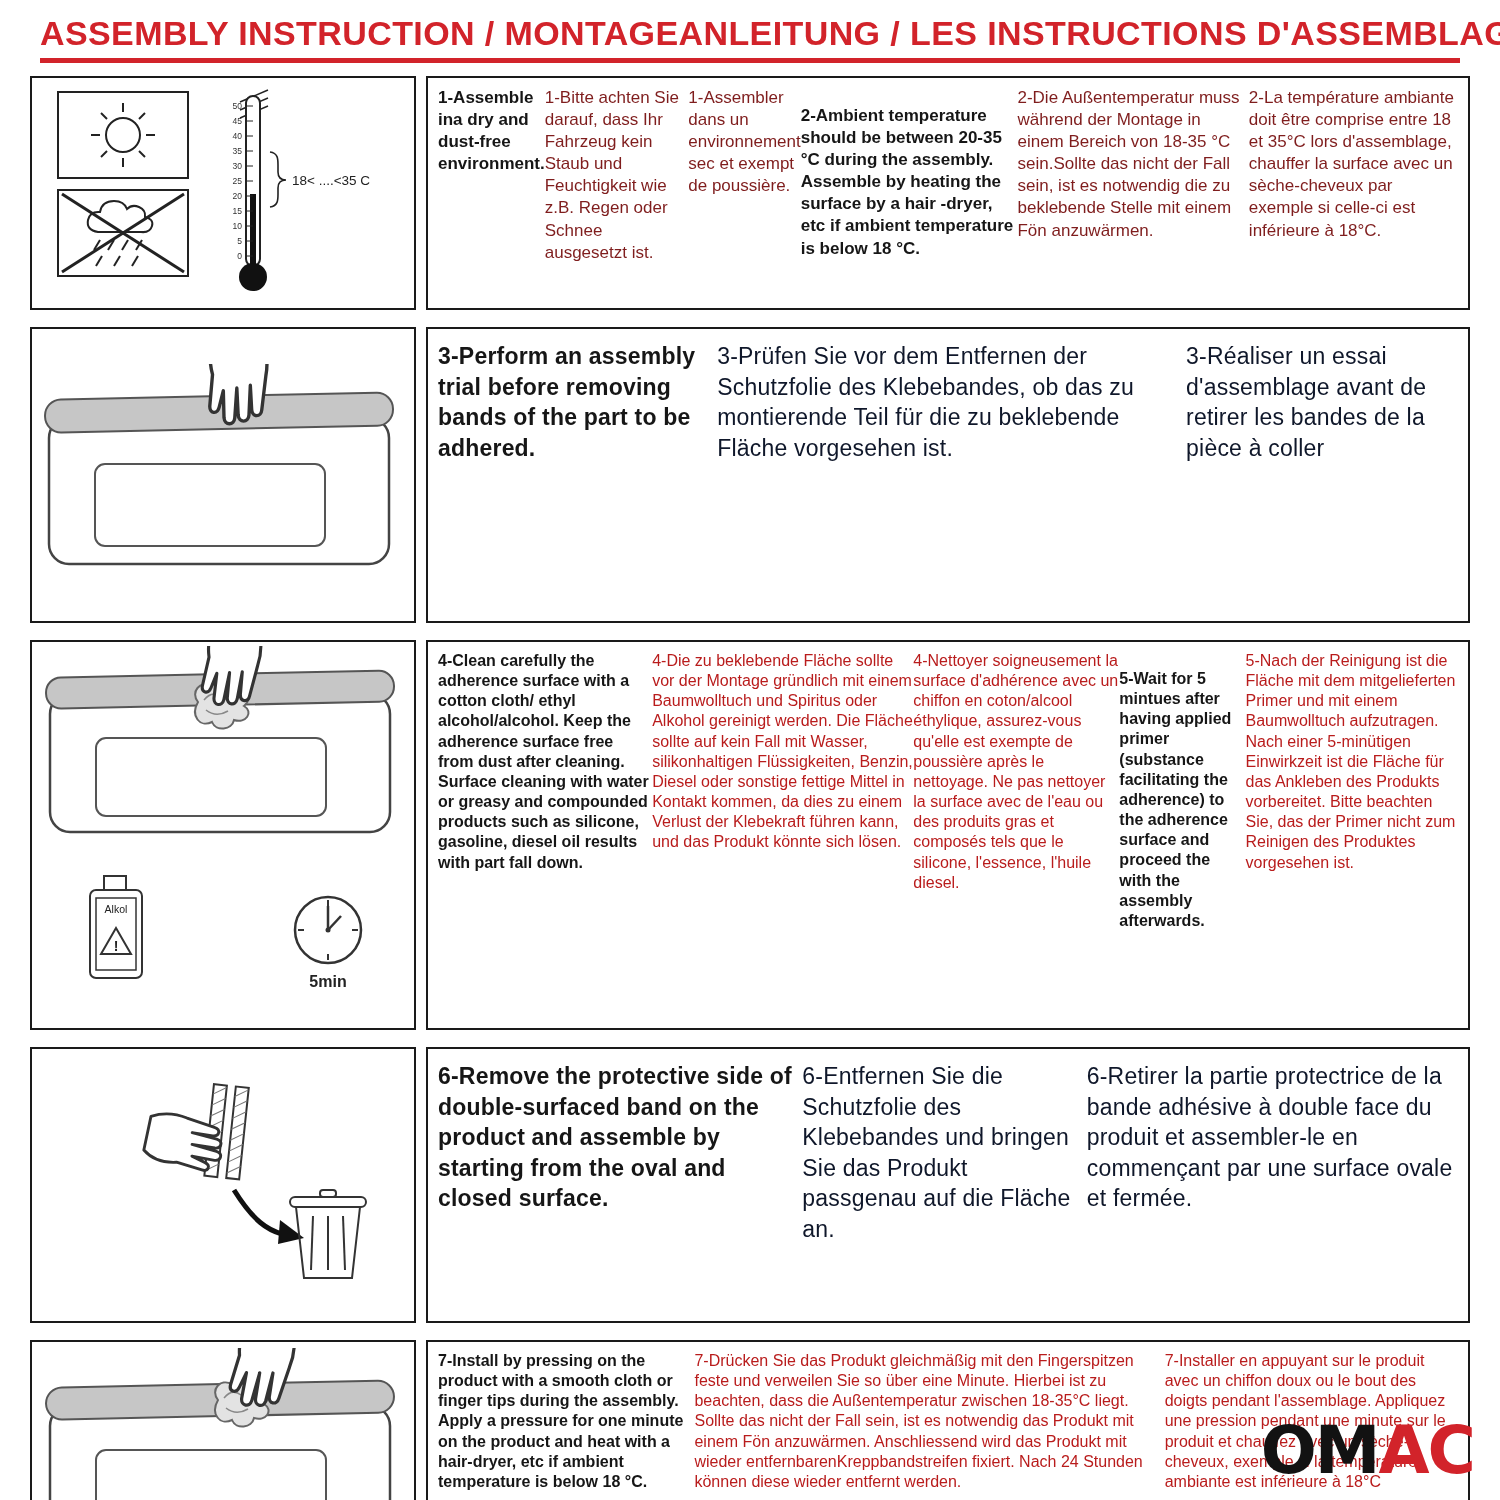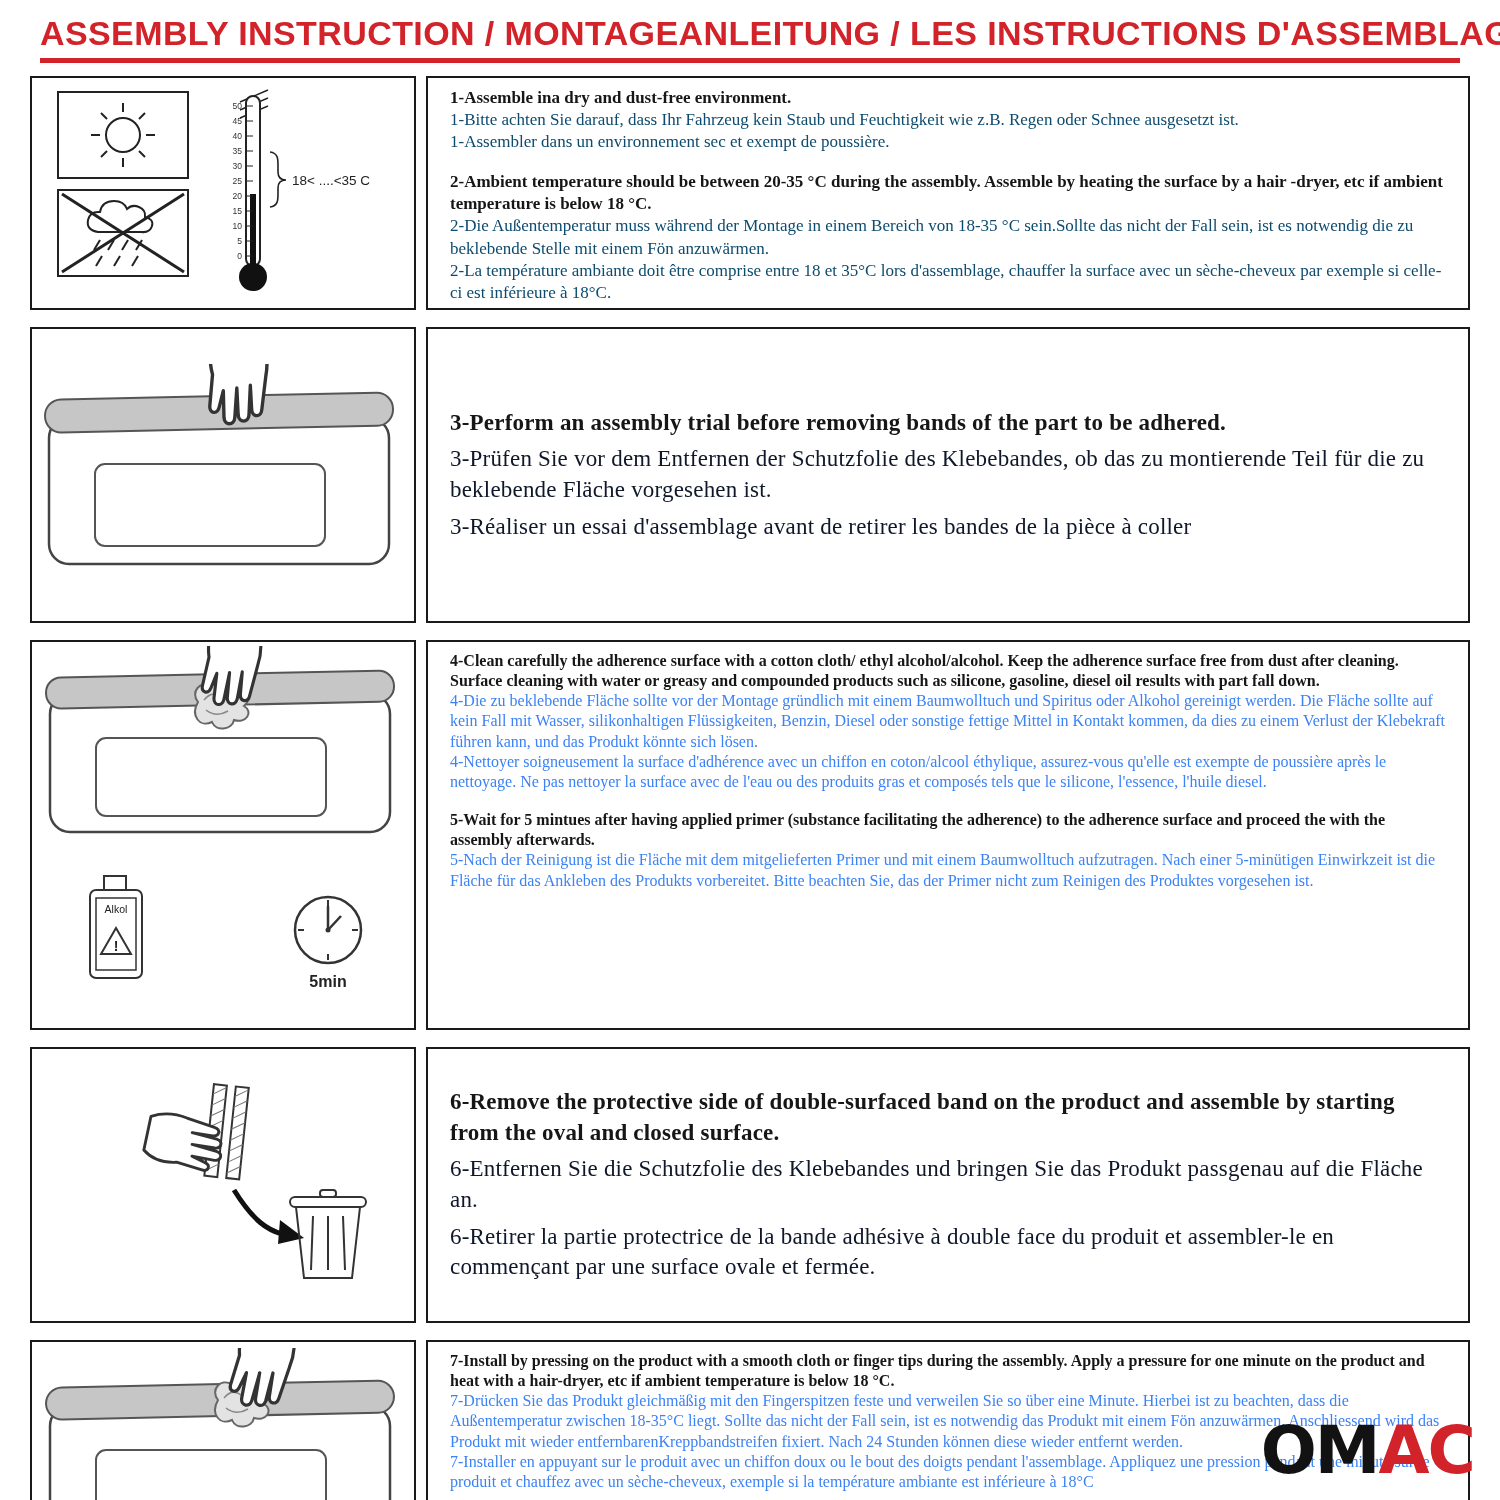--- a/index.html
+++ b/index.html
@@ -13,24 +13,24 @@
     font-size:34px; font-weight:800; letter-spacing:.4px; color:#d2232a;
     white-space:nowrap;
   }
   .title-rule { position:absolute; left:40px; top:58px; width:1420px; height:5px; background:#d2232a; }
   .rows { position:absolute; left:30px; top:76px; width:1440px; display:flex; flex-direction:column; gap:17px; }
   .row { display:flex; gap:10px; }
   .figure {
     width:386px; flex:none; border:2px solid #1a1a1a; background:#fff;
     display:flex; align-items:center; justify-content:center;
   }
-  .textbox { flex:1; border:2px solid #1a1a1a; background:#fff; padding:9px 22px; display:flex; flex-direction:column;font-family:Liberation Serif, serif; }
+  .textbox { flex:1; border:2px solid #1a1a1a; background:#fff; padding:9px 10px; display:flex; flex-direction:row; }
   .textbox.center { justify-content:center; }
-  .t-md p { font-size:17px; line-height:1.3; color:#0c4a6e; }
-  .t-sm p { font-size:16px; line-height:1.26; color:#3b82f6; }
+  .t-md p { font-size:17px; line-height:1.3; color:#7f1d1d; }
+  .t-sm p { font-size:16px; line-height:1.26; color:#b91c1c; }
   .t-lg p { font-size:23px; line-height:1.33; letter-spacing:.2px; color:#0f172a; margin:3px 0; }
   p.b { font-weight:700; color:#161616; }
   p.gap { margin-top:18px; }
   svg text { font-family:"Liberation Sans", sans-serif; }
   .logo {
     position:absolute; right:26px; bottom:16px;
     font-size:66px; font-weight:900; letter-spacing:-2px; line-height:1;
     font-family:"DejaVu Sans", sans-serif;
   }
   .logo-black { color:#121212; }

